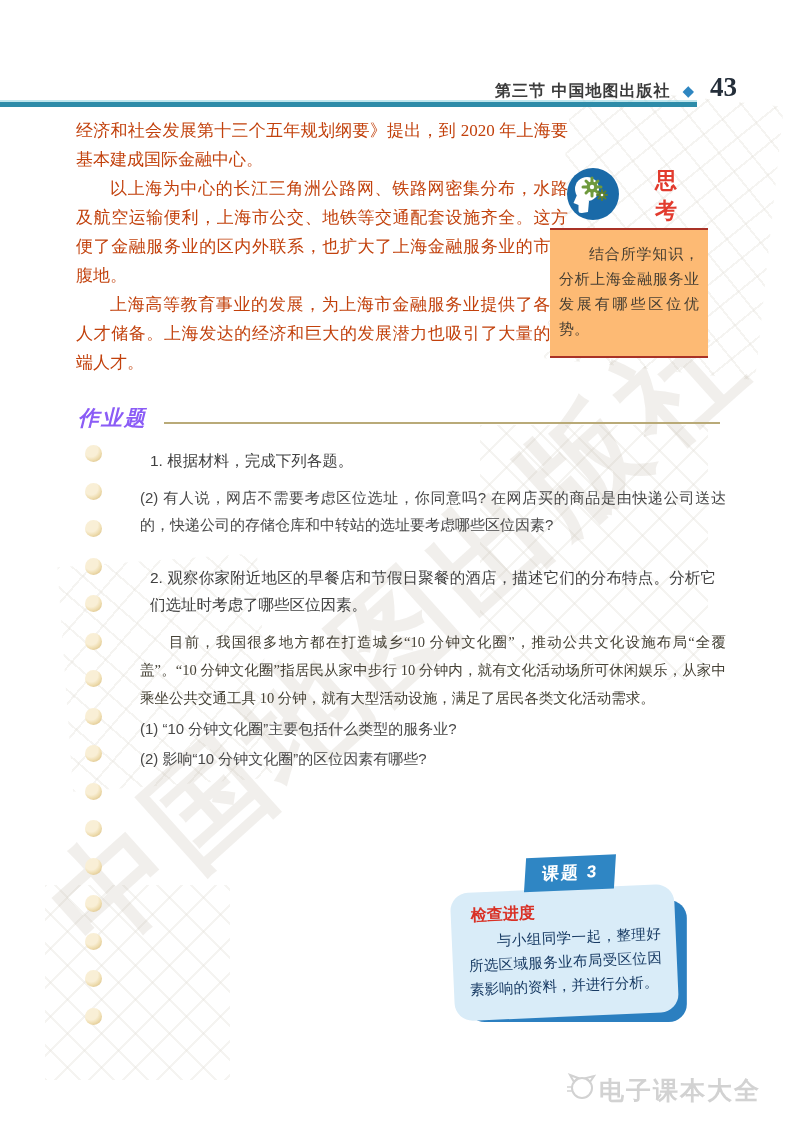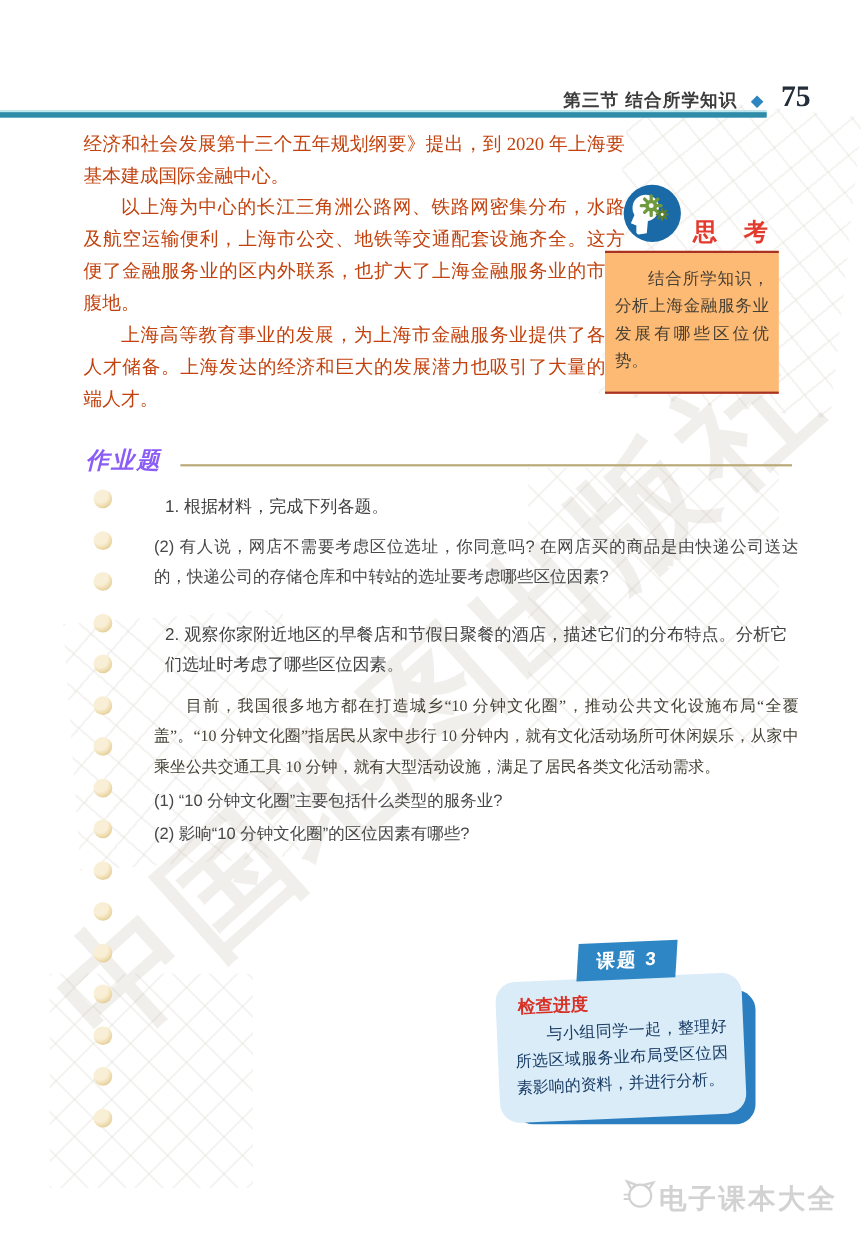--- a/index.html
+++ b/index.html
@@ -37,21 +37,21 @@
   .page-num { font-size:27px; font-weight:bold; color:#242e3a; margin-left:16px; line-height:1; }
   .top-rule { top:102px; left:0; width:697px; height:5px; background:#2e8ca9; box-shadow:0 -2px 0 rgba(140,210,222,.55); }
 
   
   .intro { top:116px; left:76px; width:492px; font-size:17px; line-height:29px; color:#c2410c; text-align:justify; }
   .intro p { margin:0; text-indent:2em; }
   .intro p.first { text-indent:0; }
 
   
   .think { top:166px; left:550px; width:158px; }
-  .think-head { display:flex; align-items:flex-end; margin-left:16px; height:60px; }
+  .think-head { display:flex; align-items:center; margin-left:16px; height:60px;gap:25px; }
   .think-title { color:#e23b2e; font-size:22px; font-weight:bold; letter-spacing:9px; margin-left:10px; font-family:"Liberation Sans", sans-serif; }
   .think-body {
     margin-top:2px; background:#fdba74; border-top:2px solid #a93226; border-bottom:2px solid #a93226;
     padding:12px 9px 14px 9px; font-size:15px; line-height:25px; color:#473f33; text-indent:2em; text-align:justify;
   }
 
   
   .hw-title { top:404px; left:78px; font-size:21px; font-style:italic; font-weight:bold; color:#8b5cf6; letter-spacing:2px; }
   .hw-rule { top:422px; left:164px; width:556px; height:2px; background:#b9aa78; }
   .dots { top:445px; left:85px; }
@@ -87,23 +87,23 @@
 
 <div class="page">
 
   <div class="wm wm-diag">中国地图出版社</div>
   <div class="wm wm-grid" id="grid1"></div>
   <div class="wm wm-grid" id="grid2"></div>
   <div class="wm wm-grid" id="grid3"></div>
   <div class="wm wm-grid" id="grid4"></div>
 
   <div class="layer header-row">
-    <span class="section-title">第三节 结合所学知识</span>
+    <span class="section-title">第三节 中国地图出版社</span>
     <span class="diamond">◆</span>
-    <span class="page-num">75</span>
+    <span class="page-num">43</span>
   </div>
   <div class="layer top-rule"></div>
 
   <div class="layer intro">
     <p class="first">经济和社会发展第十三个五年规划纲要》提出，到 2020 年上海要基本建成国际金融中心。</p>
     <p>以上海为中心的长江三角洲公路网、铁路网密集分布，水路及航空运输便利，上海市公交、地铁等交通配套设施齐全。这方便了金融服务业的区内外联系，也扩大了上海金融服务业的市场腹地。</p>
     <p>上海高等教育事业的发展，为上海市金融服务业提供了各类人才储备。上海发达的经济和巨大的发展潜力也吸引了大量的高端人才。</p>
   </div>
 
   <div class="layer think">

